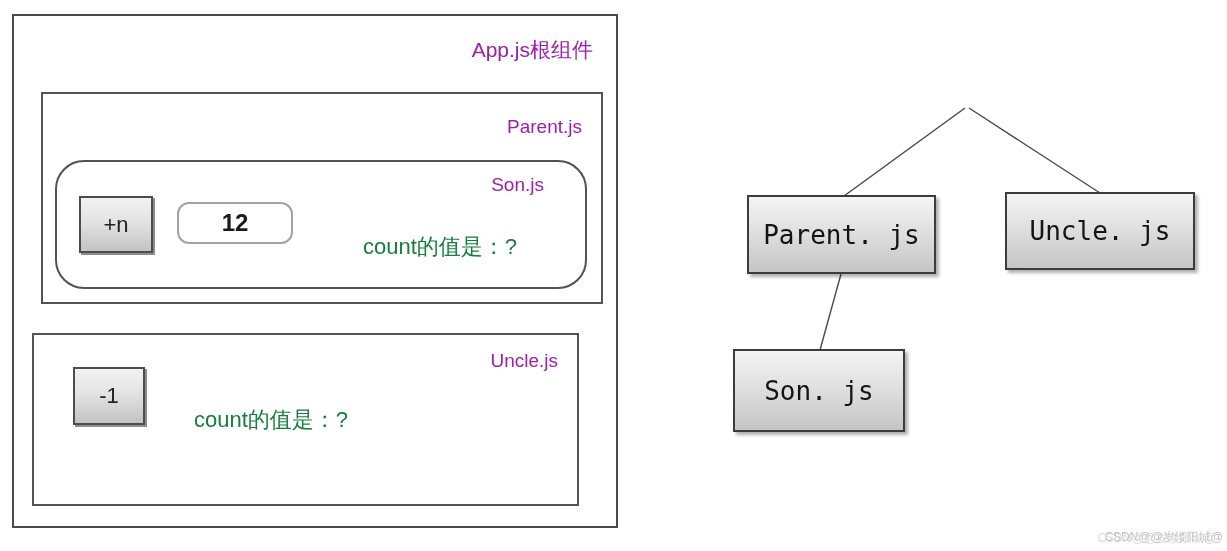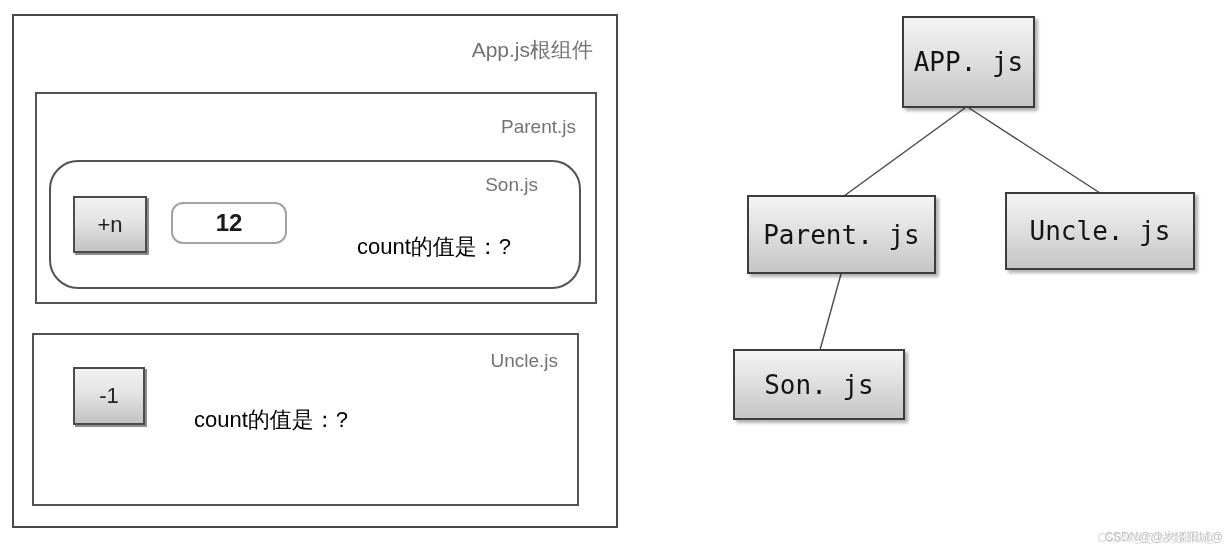--- a/index.html
+++ b/index.html
@@ -3,29 +3,29 @@
 <meta charset="utf-8">
 <style>
   html,body{margin:0;padding:0;background:#ffffff;}
   .stage{
     position:relative;width:1227px;height:551px;background:#ffffff;overflow:hidden;
     font-family:"Liberation Sans",sans-serif;color:#3d3d3d;
   }
   
   .box{position:absolute;background:#ffffff;border:2px solid #535353;box-sizing:border-box;}
   .outer-box{left:12px;top:14px;width:606px;height:514px;border-color:#4a4a4a;}
-  .parent-box{left:21px;top:76px;width:562px;height:212px;border-width:2px;}
+  .parent-box{left:27px;top:76px;width:562px;height:212px;border-width:2px;}
   .son-box{left:12px;top:66px;width:532px;height:129px;border-radius:29px;}
   .uncle-box{left:18px;top:317px;width:547px;height:173px;}
-  .box-title{position:absolute;white-space:nowrap;color:#737373;}
+  .box-title{position:absolute;white-space:nowrap;color:#a21caf;}
   .app-title{top:20px;right:23px;font-size:21px;}
   .parent-title{top:22px;right:19px;font-size:19px;}
   .son-title{top:12px;right:41px;font-size:19px;}
   .uncle-title{top:15px;right:19px;font-size:19px;}
-  .cnt-text{position:absolute;font-size:22px;color:#000000;white-space:nowrap;}
+  .cnt-text{position:absolute;font-size:22px;color:#15803d;white-space:nowrap;}
   .son-cnt{left:306px;top:70px;}
   .uncle-cnt{left:160px;top:70px;}
   .push-btn{
     position:absolute;display:flex;align-items:center;justify-content:center;
     background:linear-gradient(to bottom,#f2f2f2 0%,#e3e3e3 45%,#c3c3c3 100%);
     border:2px solid #4c4c4c;box-shadow:2px 2px 0 #8d8d8d;
     font-size:22px;color:#222;box-sizing:border-box;cursor:pointer;
   }
   .btn-plus{left:22px;top:34px;width:74px;height:57px;}
   .btn-minus{left:39px;top:32px;width:72px;height:58px;}
@@ -39,21 +39,21 @@
   .tree-node{
     position:absolute;display:flex;align-items:center;justify-content:center;
     background:linear-gradient(to bottom,#f4f4f4 0%,#e0e0e0 45%,#c5c5c5 100%);
     border:2px solid #3c3c3c;box-shadow:3px 3px 3px rgba(0,0,0,0.30);
     font-family:"DejaVu Sans Mono",monospace;font-size:26px;color:#141414;
     box-sizing:border-box;white-space:nowrap;
   }
   .node-app{left:902px;top:16px;width:133px;height:92px;}
   .node-parent{left:747px;top:195px;width:189px;height:79px;}
   .node-uncle{left:1005px;top:192px;width:190px;height:78px;}
-  .node-son{left:733px;top:349px;width:172px;height:71px;}
+  .node-son{left:733px;top:349px;width:172px;height:83px;}
   .tree-lines{position:absolute;left:0;top:0;pointer-events:none;}
   
   .watermark{
     position:absolute;right:4px;bottom:5px;font-size:12px;color:#bdbdbd;
     white-space:nowrap;text-shadow:1px 1px 0 #ffffff;
   }
   .watermark .ghost{
     position:absolute;left:-7px;top:1px;opacity:0.65;color:#c7c7c7;
   }
 </style>
@@ -87,21 +87,20 @@
       <div class="cnt-text uncle-cnt">count的值是：?</div>
     </div>
   </div>
 
   <svg class="tree-lines" width="1227" height="551" viewBox="0 0 1227 551">
     <line x1="965" y1="108" x2="844" y2="196" stroke="#4a4a4a" stroke-width="1.4"></line>
     <line x1="969" y1="108" x2="1100" y2="193" stroke="#4a4a4a" stroke-width="1.4"></line>
     <line x1="841" y1="274" x2="820" y2="350" stroke="#4a4a4a" stroke-width="1.4"></line>
   </svg>
 
-  <div class="tree-node node-app">APP. js</div>
   <div class="tree-node node-uncle">Uncle. js</div>
   <div class="tree-node node-parent">Parent. js</div>
   <div class="tree-node node-son">Son. js</div>
 
   <div class="watermark">
     <span class="ghost">CSDN@@岁缕阳城@</span>
     <span>CSDN@@岁缕阳城@</span>
   </div>
 
 </div>

